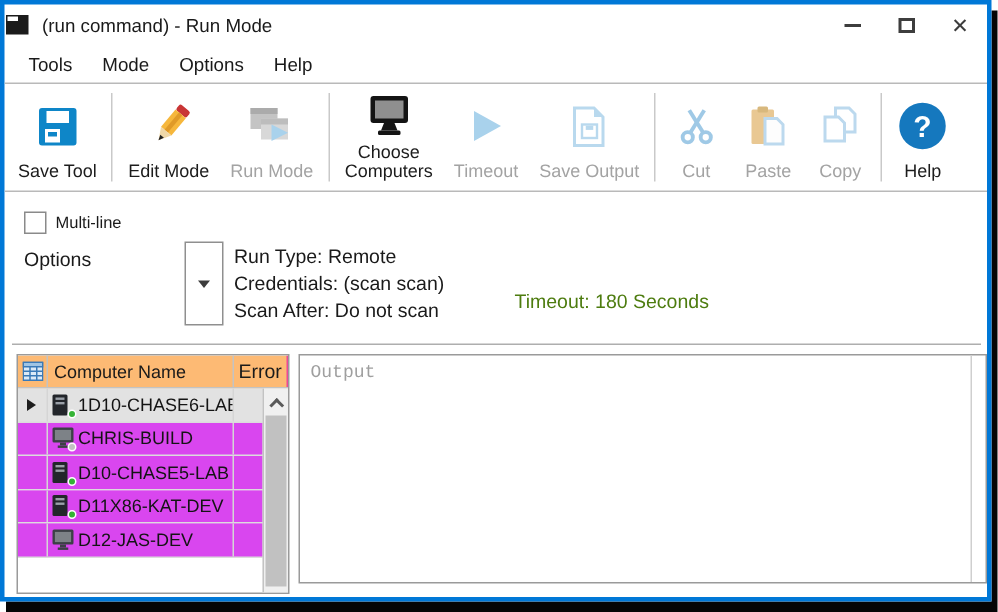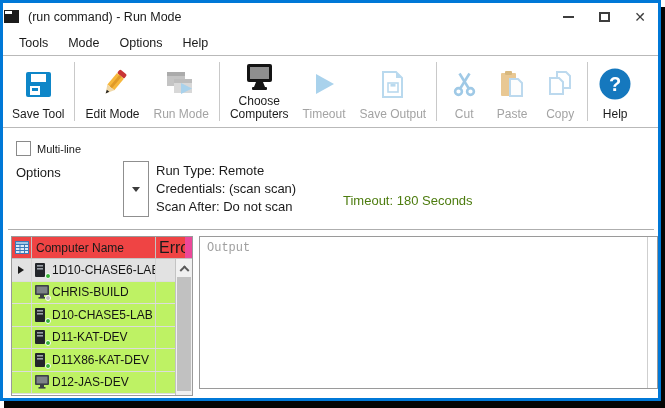--- a/index.html
+++ b/index.html
@@ -64,28 +64,28 @@
     border:1px solid #8f8f8f; background:#fff; display:flex; align-items:center; justify-content:center; }
   .options-lines { position:absolute; left:153px; top:1px; font-size:13px; color:#1a1a1a; line-height:18px; }
   .opt-timeout { position:absolute; left:340px; top:4px; font-size:13px; color:#4d7c0f;margin-top:28px; }
   .opt-success { position:absolute; right:8px; top:4px; font-size:13px; color:#1a1a1a; }
   .hsep { border-top:1px solid #aeaeae; margin:6px 4px 0 5px; }
 
   
   .main { position:relative; height:156px; margin-top:6px; }
   .grid { position:absolute; left:8px; top:0; width:182px; height:160px;
     border:1px solid #9a9a9a; background:#fff; overflow:hidden; }
-  .grid-header { display:flex; height:22px; border-bottom:1px solid #c3c3c3; background:#ef4444; }
+  .grid-header { display:flex; height:22px; border-bottom:1px solid #c3c3c3; background:#fdba74; }
   .gh-corner { width:20px; border-right:1px solid #c3c3c3; display:flex; align-items:center; justify-content:center; }
   .gh-name { width:124px; border-right:1px solid #c3c3c3; font-size:12px; color:#1a1a1a;
     display:flex; align-items:center; padding-left:4px; }
-  .gh-err { flex:1; font-size:16px; color:#1a1a1a; display:flex; align-items:center; padding-left:3px;
-    overflow:hidden; white-space:nowrap; border-right:7px solid #ec4899; }
+  .gh-err { flex:1; font-size:13px; color:#1a1a1a; display:flex; align-items:center; padding-left:3px;
+    overflow:hidden; white-space:nowrap; border-right:1px solid #ec4899; }
   .grid-body { position:relative; }
-  .trow { display:flex; height:22.5px; border-bottom:1px solid #dcdcdc; background:#bef264; }
+  .trow { display:flex; height:22.5px; border-bottom:1px solid #dcdcdc; background:#d946ef; }
   .trow.selected { background:#e2e2e2; }
   .row-sel { width:20px; border-right:1px solid #d5d5d5; position:relative; }
   .trow.selected .row-sel::after { content:""; position:absolute; left:6px; top:7px; width:0; height:0;
     border-top:4.5px solid transparent; border-bottom:4.5px solid transparent; border-left:6px solid #1d1d1d; }
   .row-main { width:124px; display:flex; align-items:center; border-right:1px solid #d5d5d5;
     padding-left:2px; overflow:hidden; }
   .row-err { flex:1; }
   .row-icon { position:relative; width:16px; height:16px; margin-right:2px; flex:none; }
   .status-dot { position:absolute; right:-1px; bottom:-1px; width:6px; height:6px; border-radius:50%;
     border:1px solid #fff; }
@@ -340,34 +340,20 @@
                   <rect x="3" y="3" width="6" height="1.6" fill="#9aa0a8"></rect>
                   <rect x="3" y="6" width="6" height="1.6" fill="#9aa0a8"></rect>
                 </svg>
         <span class="status-dot online"></span>
       </span>
       <span class="row-name">D10-CHASE5-LAB</span>
     </span>
     <span class="row-err"></span>
   </div>
 
-  <div class="trow">
-    <span class="row-sel"></span>
-    <span class="row-main">
-      <span class="row-icon"><svg width="13" height="16" viewBox="0 0 13 16">
-                  <rect x="1" y="1" width="10" height="14" rx="1" fill="#23262b"></rect>
-                  <rect x="3" y="3" width="6" height="1.6" fill="#9aa0a8"></rect>
-                  <rect x="3" y="6" width="6" height="1.6" fill="#9aa0a8"></rect>
-                </svg>
-        <span class="status-dot online"></span>
-      </span>
-      <span class="row-name">D11-KAT-DEV</span>
-    </span>
-    <span class="row-err"></span>
-  </div>
 
   <div class="trow">
     <span class="row-sel"></span>
     <span class="row-main">
       <span class="row-icon"><svg width="13" height="16" viewBox="0 0 13 16">
                   <rect x="1" y="1" width="10" height="14" rx="1" fill="#23262b"></rect>
                   <rect x="3" y="3" width="6" height="1.6" fill="#9aa0a8"></rect>
                   <rect x="3" y="6" width="6" height="1.6" fill="#9aa0a8"></rect>
                 </svg>
         <span class="status-dot online"></span>

